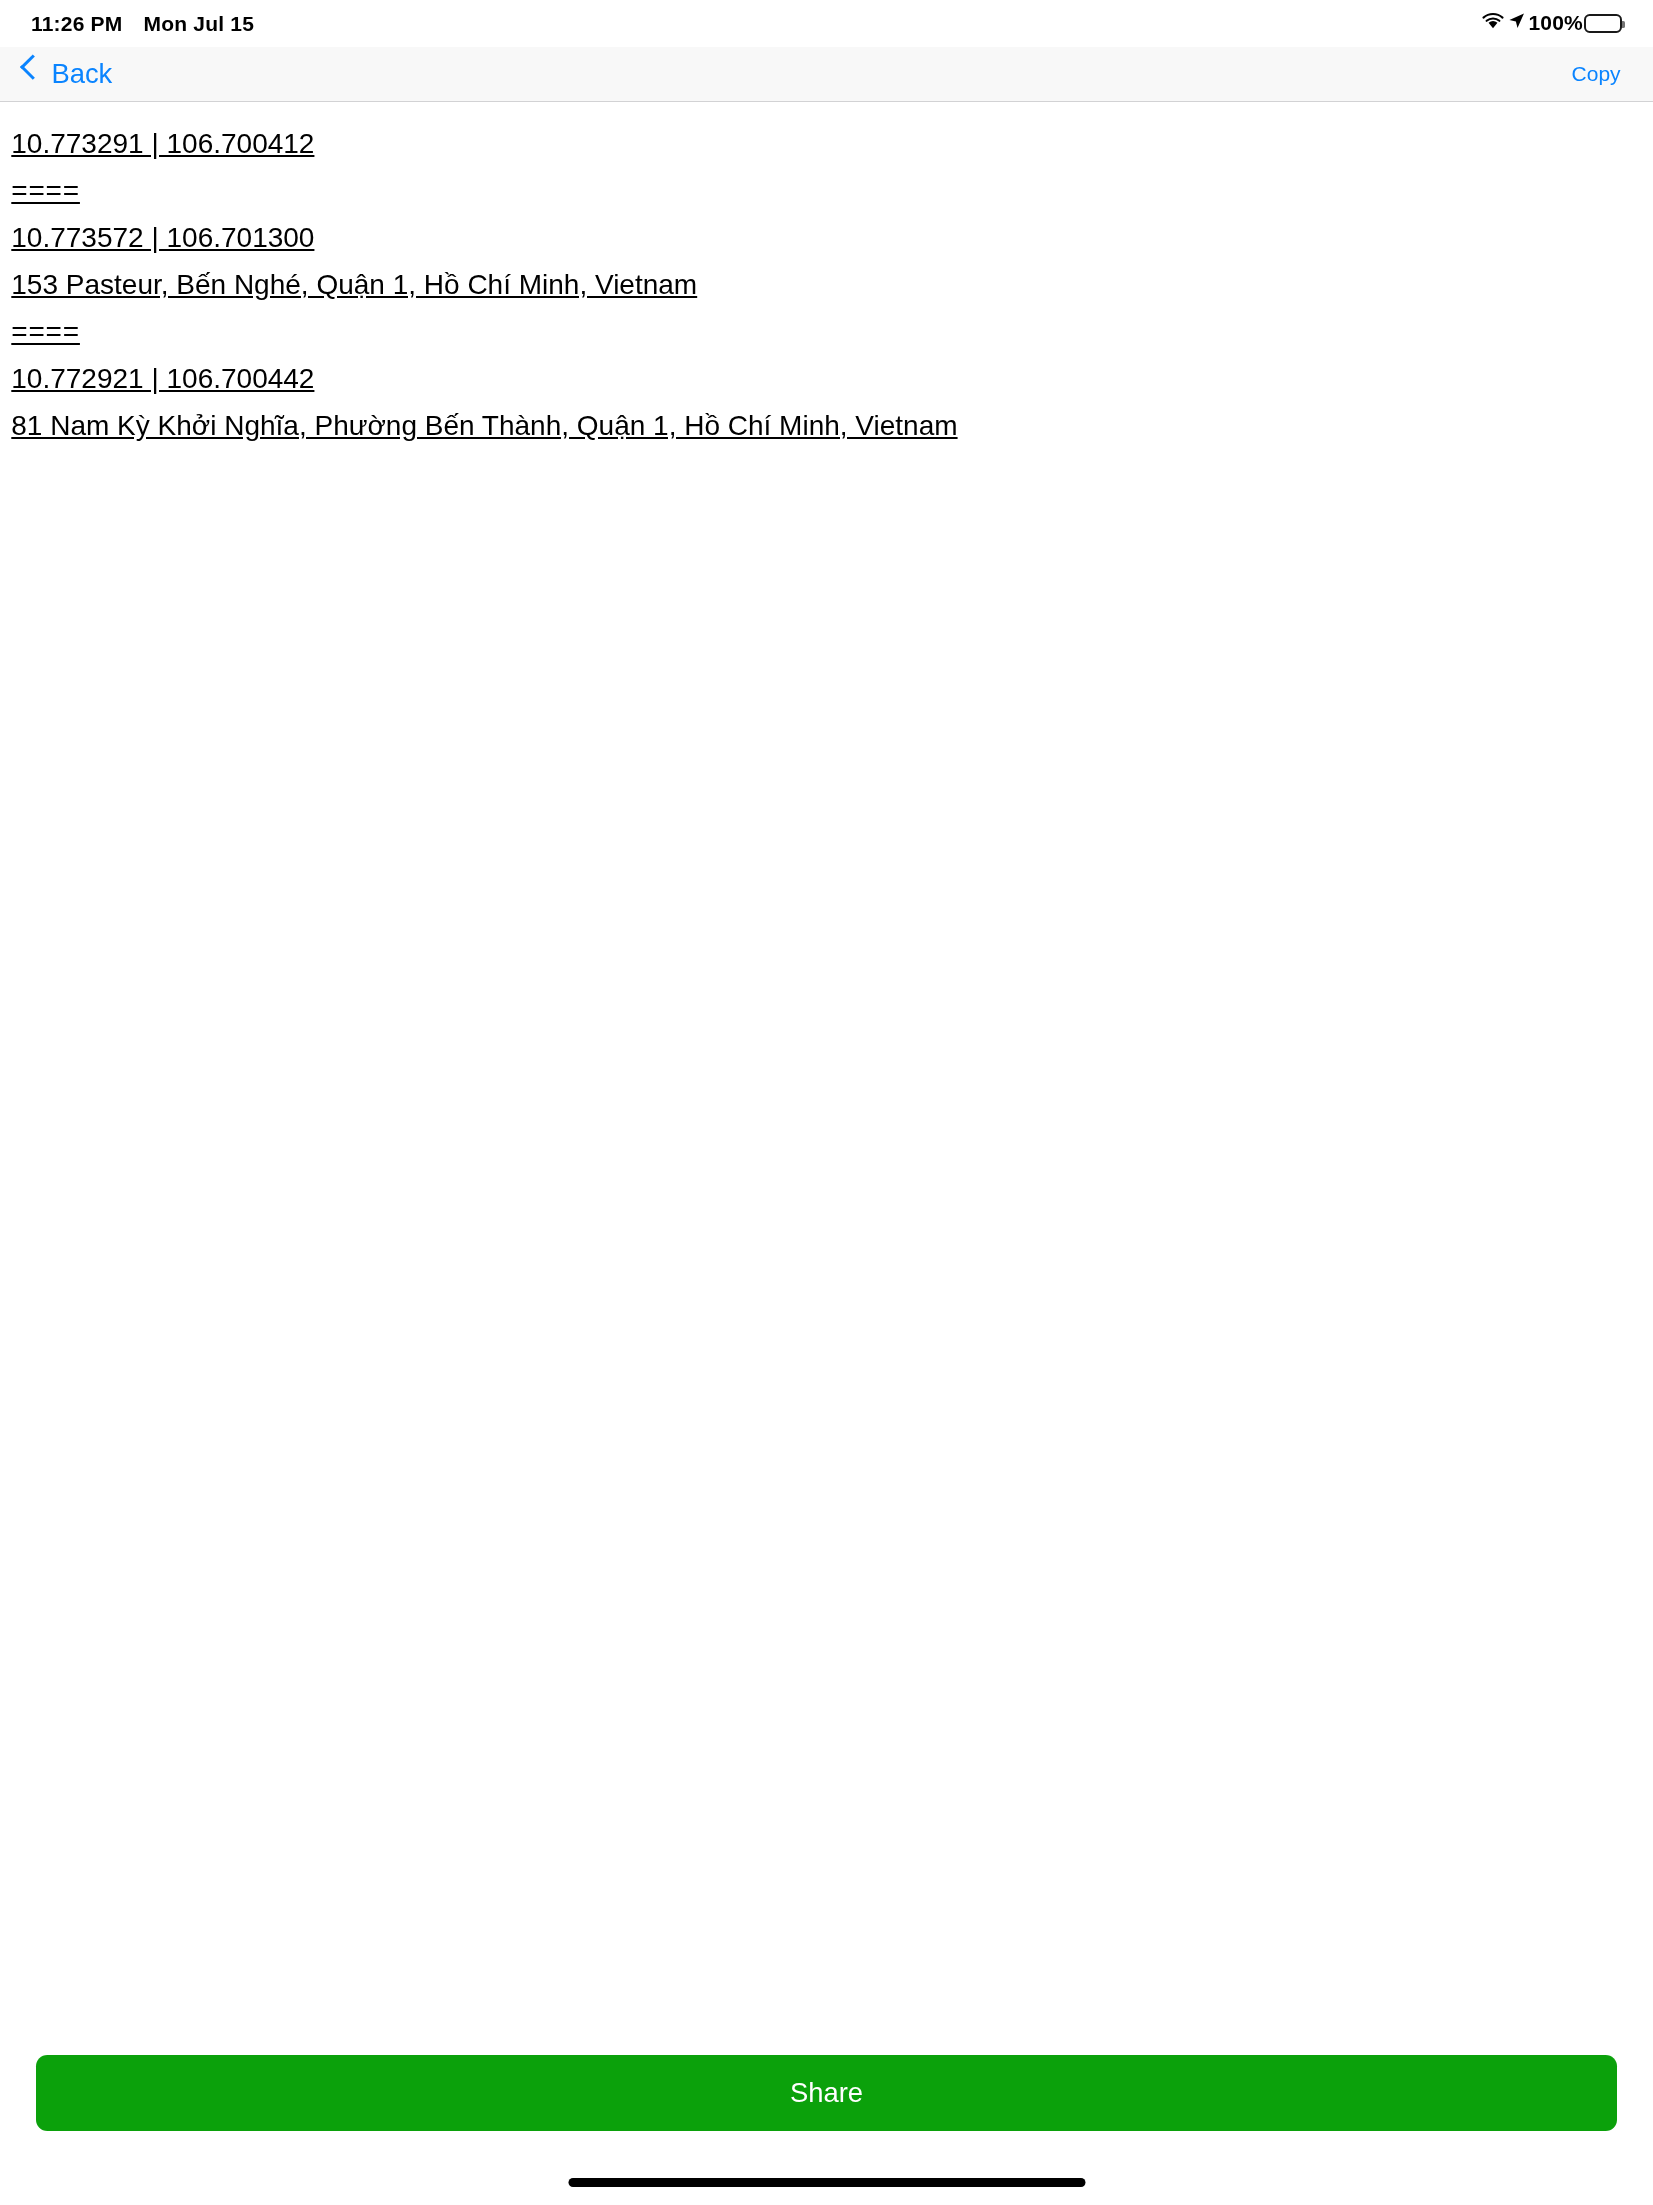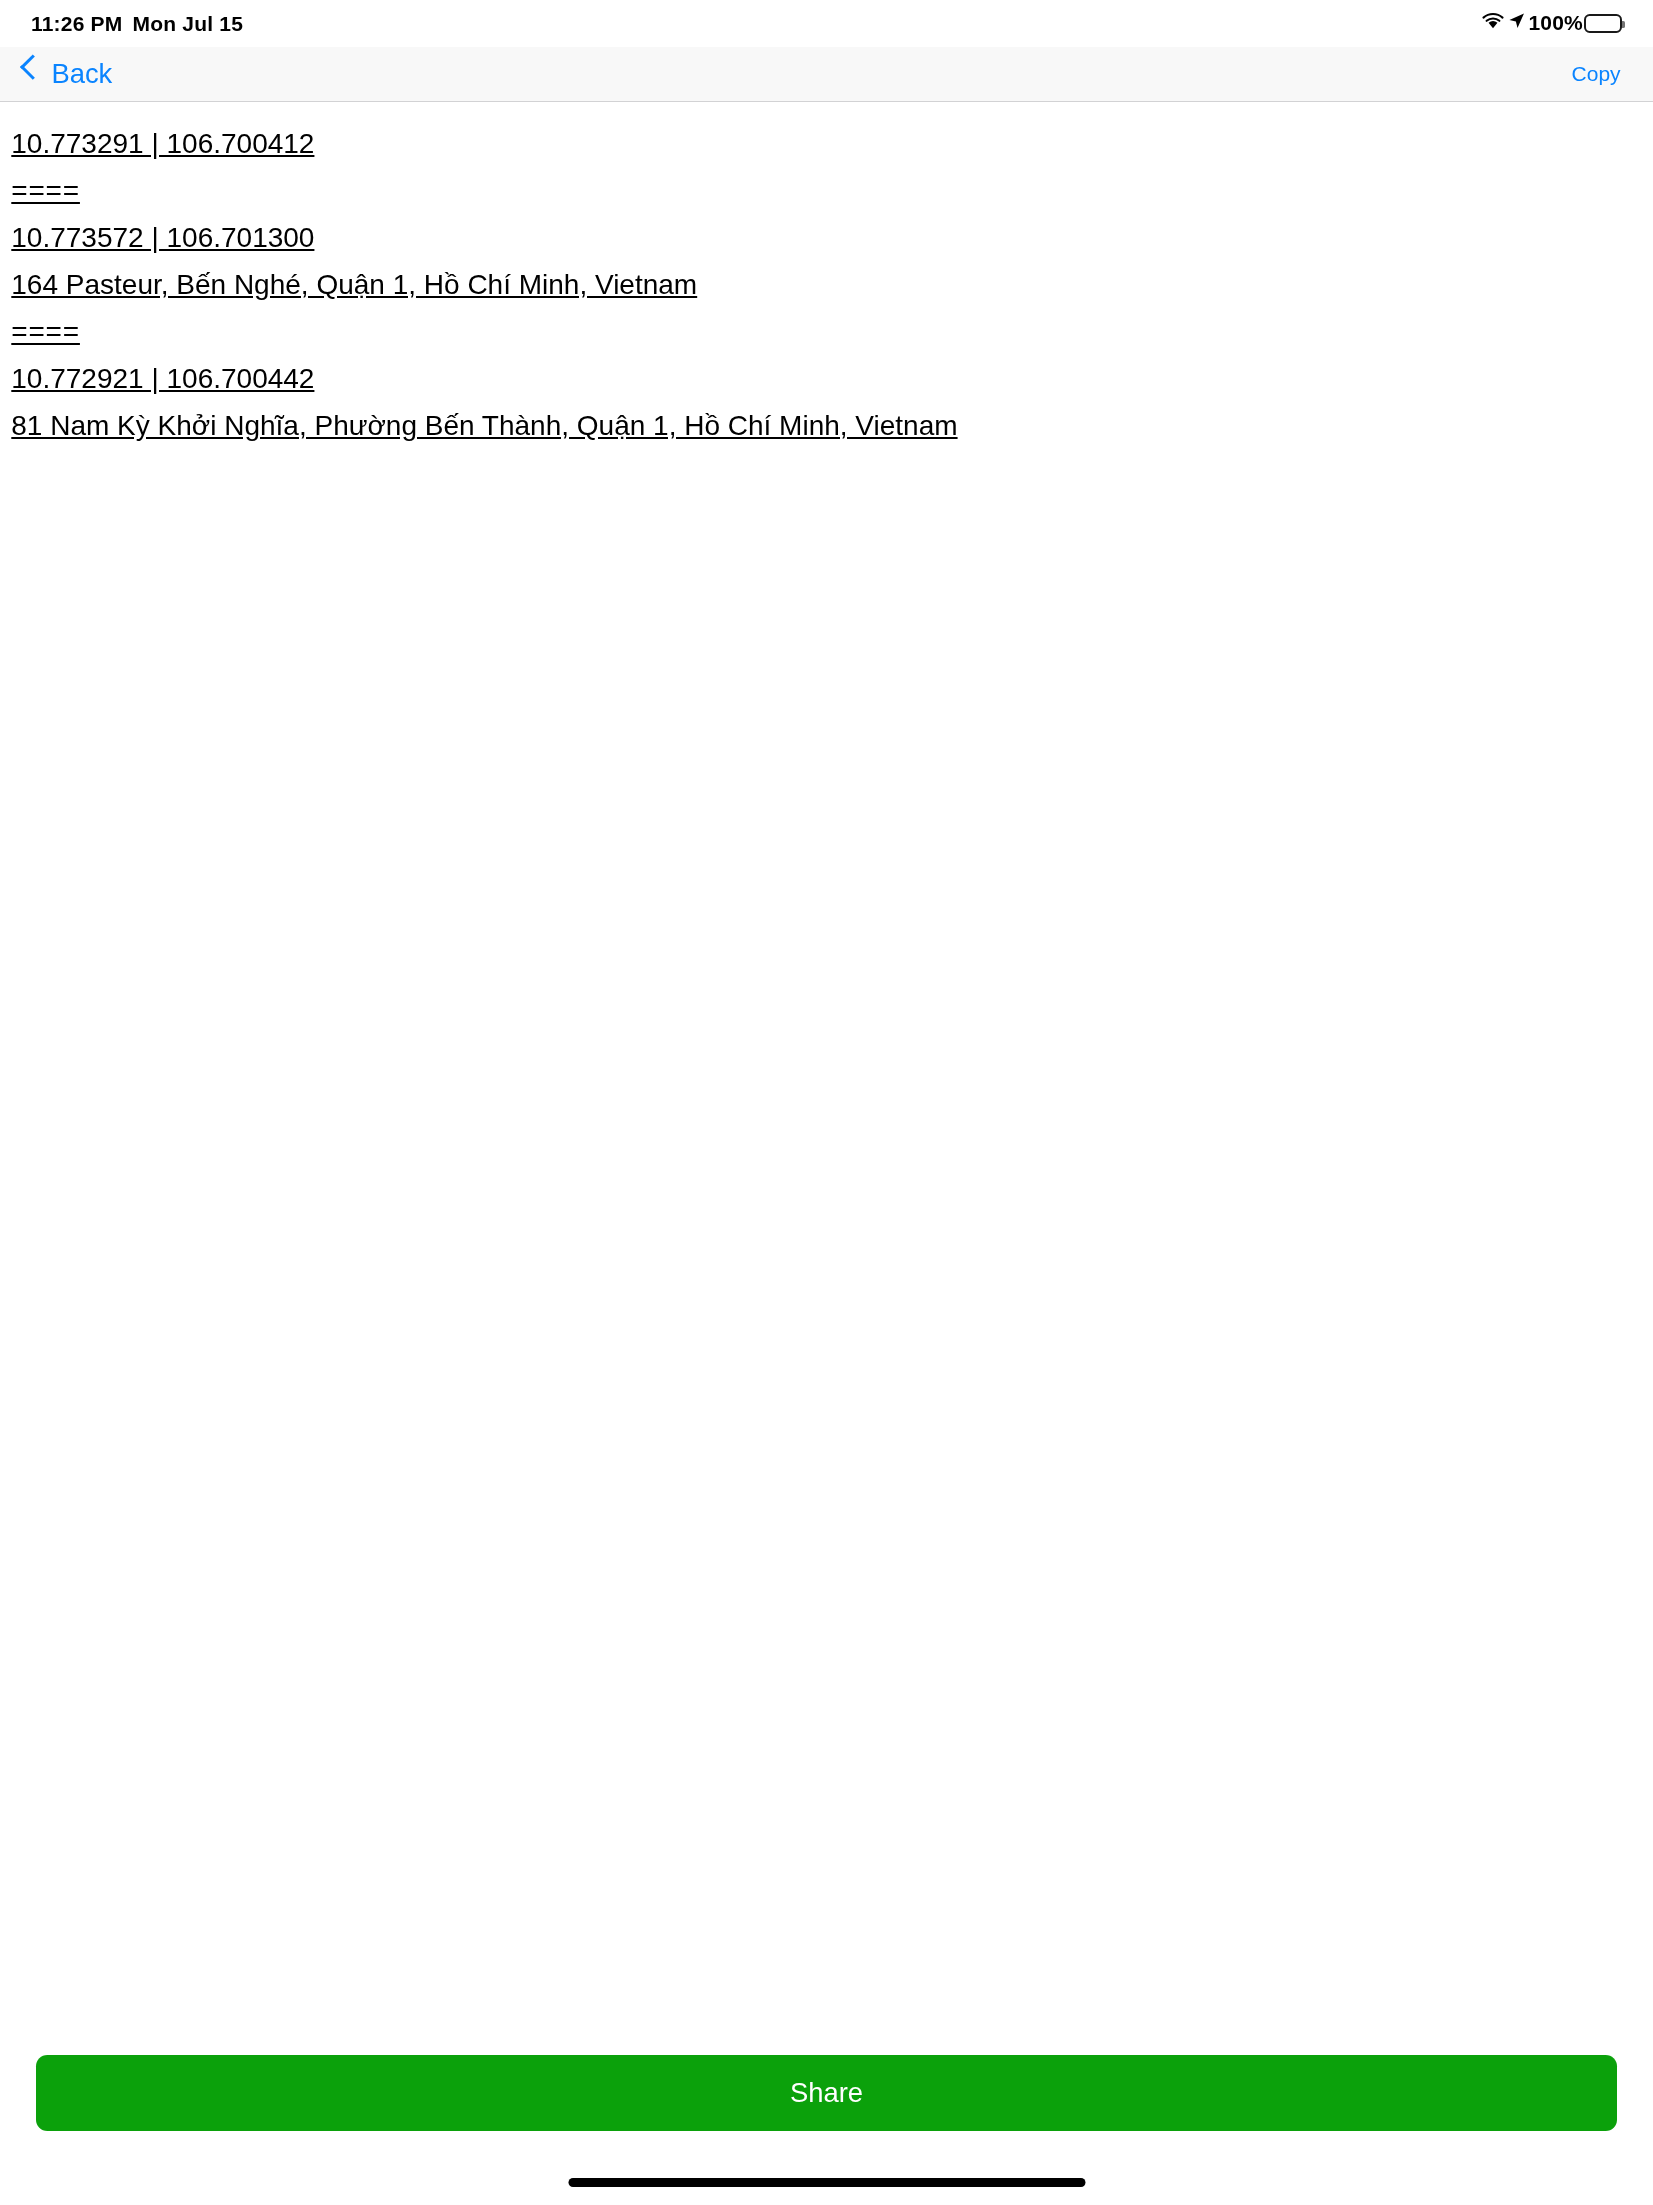--- a/index.html
+++ b/index.html
@@ -24,21 +24,21 @@
     padding: 0 31px;
     box-sizing: border-box;
     font-size: 21px;
     color: #000000;
     font-weight: 600;
     letter-spacing: 0.2px;
   }
   .status-left {
     display: flex;
     align-items: flex-end;
-    gap: 10px;
+    gap: 21px;
   }
   .status-spacer { flex: 1; }
   .status-right {
     display: flex;
     align-items: center;
     gap: 1px;
   }
   .wifi-icon { display: block; }
   .loc-icon { display: block; }
   .battery-pct {
@@ -194,21 +194,21 @@
     <span>Back</span>
   </div>
   <div class="nav-spacer"></div>
   <div class="nav-copy">Copy</div>
 </div>
 
 <div class="content">
   <div class="text-line">10.773291 | 106.700412</div>
   <div class="sep-line">====</div>
   <div class="text-line">10.773572 | 106.701300</div>
-  <div class="text-line">164 Pasteur, Bến Nghé, Quận 1, Hồ Chí Minh, Vietnam</div>
+  <div class="text-line">153 Pasteur, Bến Nghé, Quận 1, Hồ Chí Minh, Vietnam</div>
   <div class="sep-line">====</div>
   <div class="text-line">10.772921 | 106.700442</div>
   <div class="text-line">81 Nam Kỳ Khởi Nghĩa, Phường Bến Thành, Quận 1, Hồ Chí Minh, Vietnam</div>
 </div>
 
 <div class="share-wrap">
   <div class="share-button">Share</div>
 </div>
 
 <div class="home-indicator"></div>

